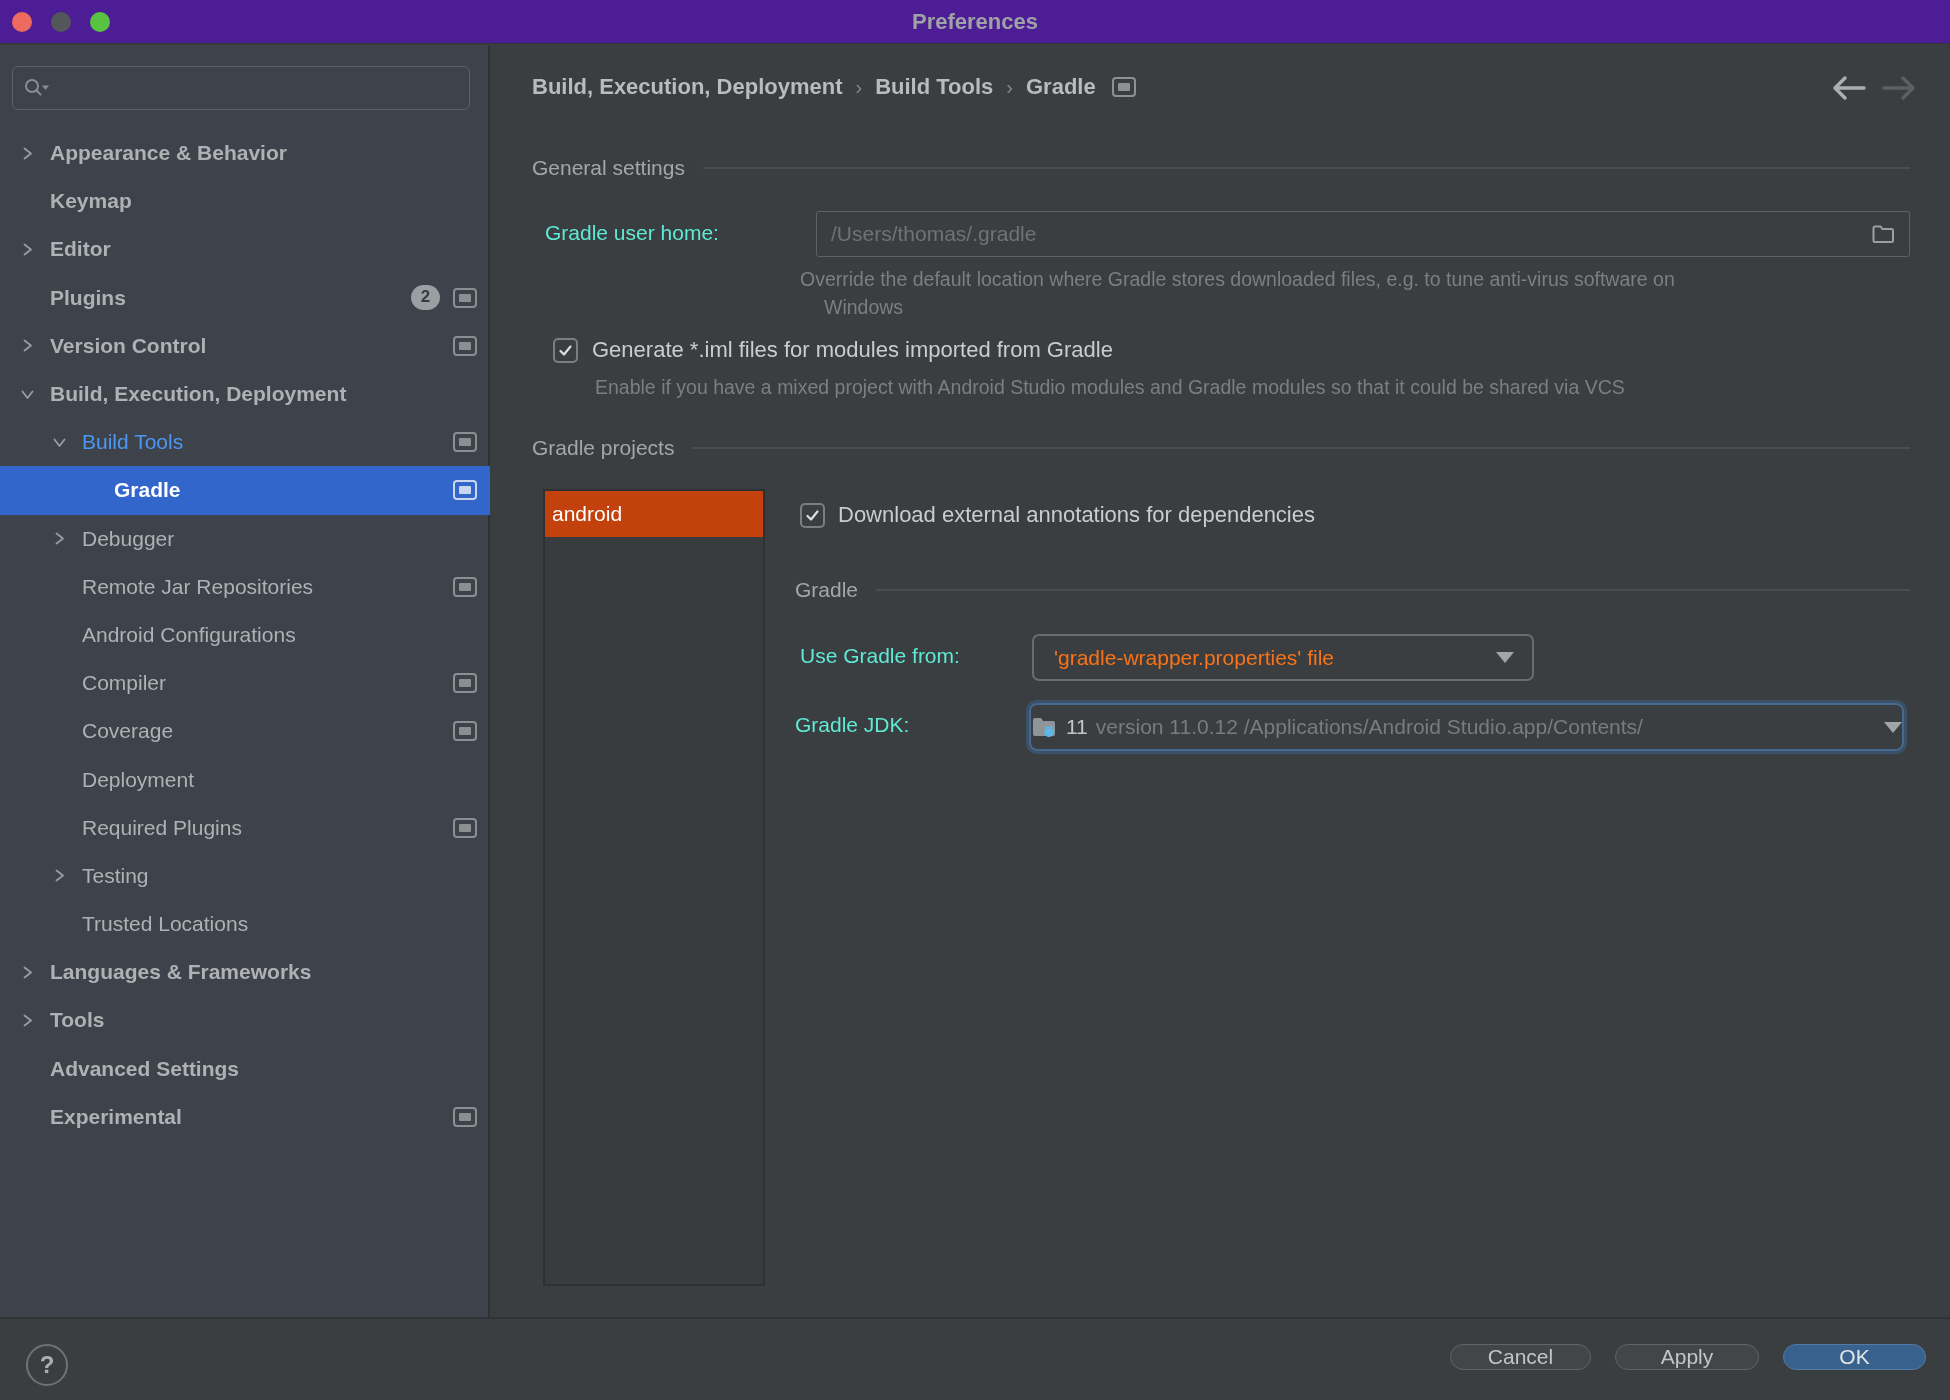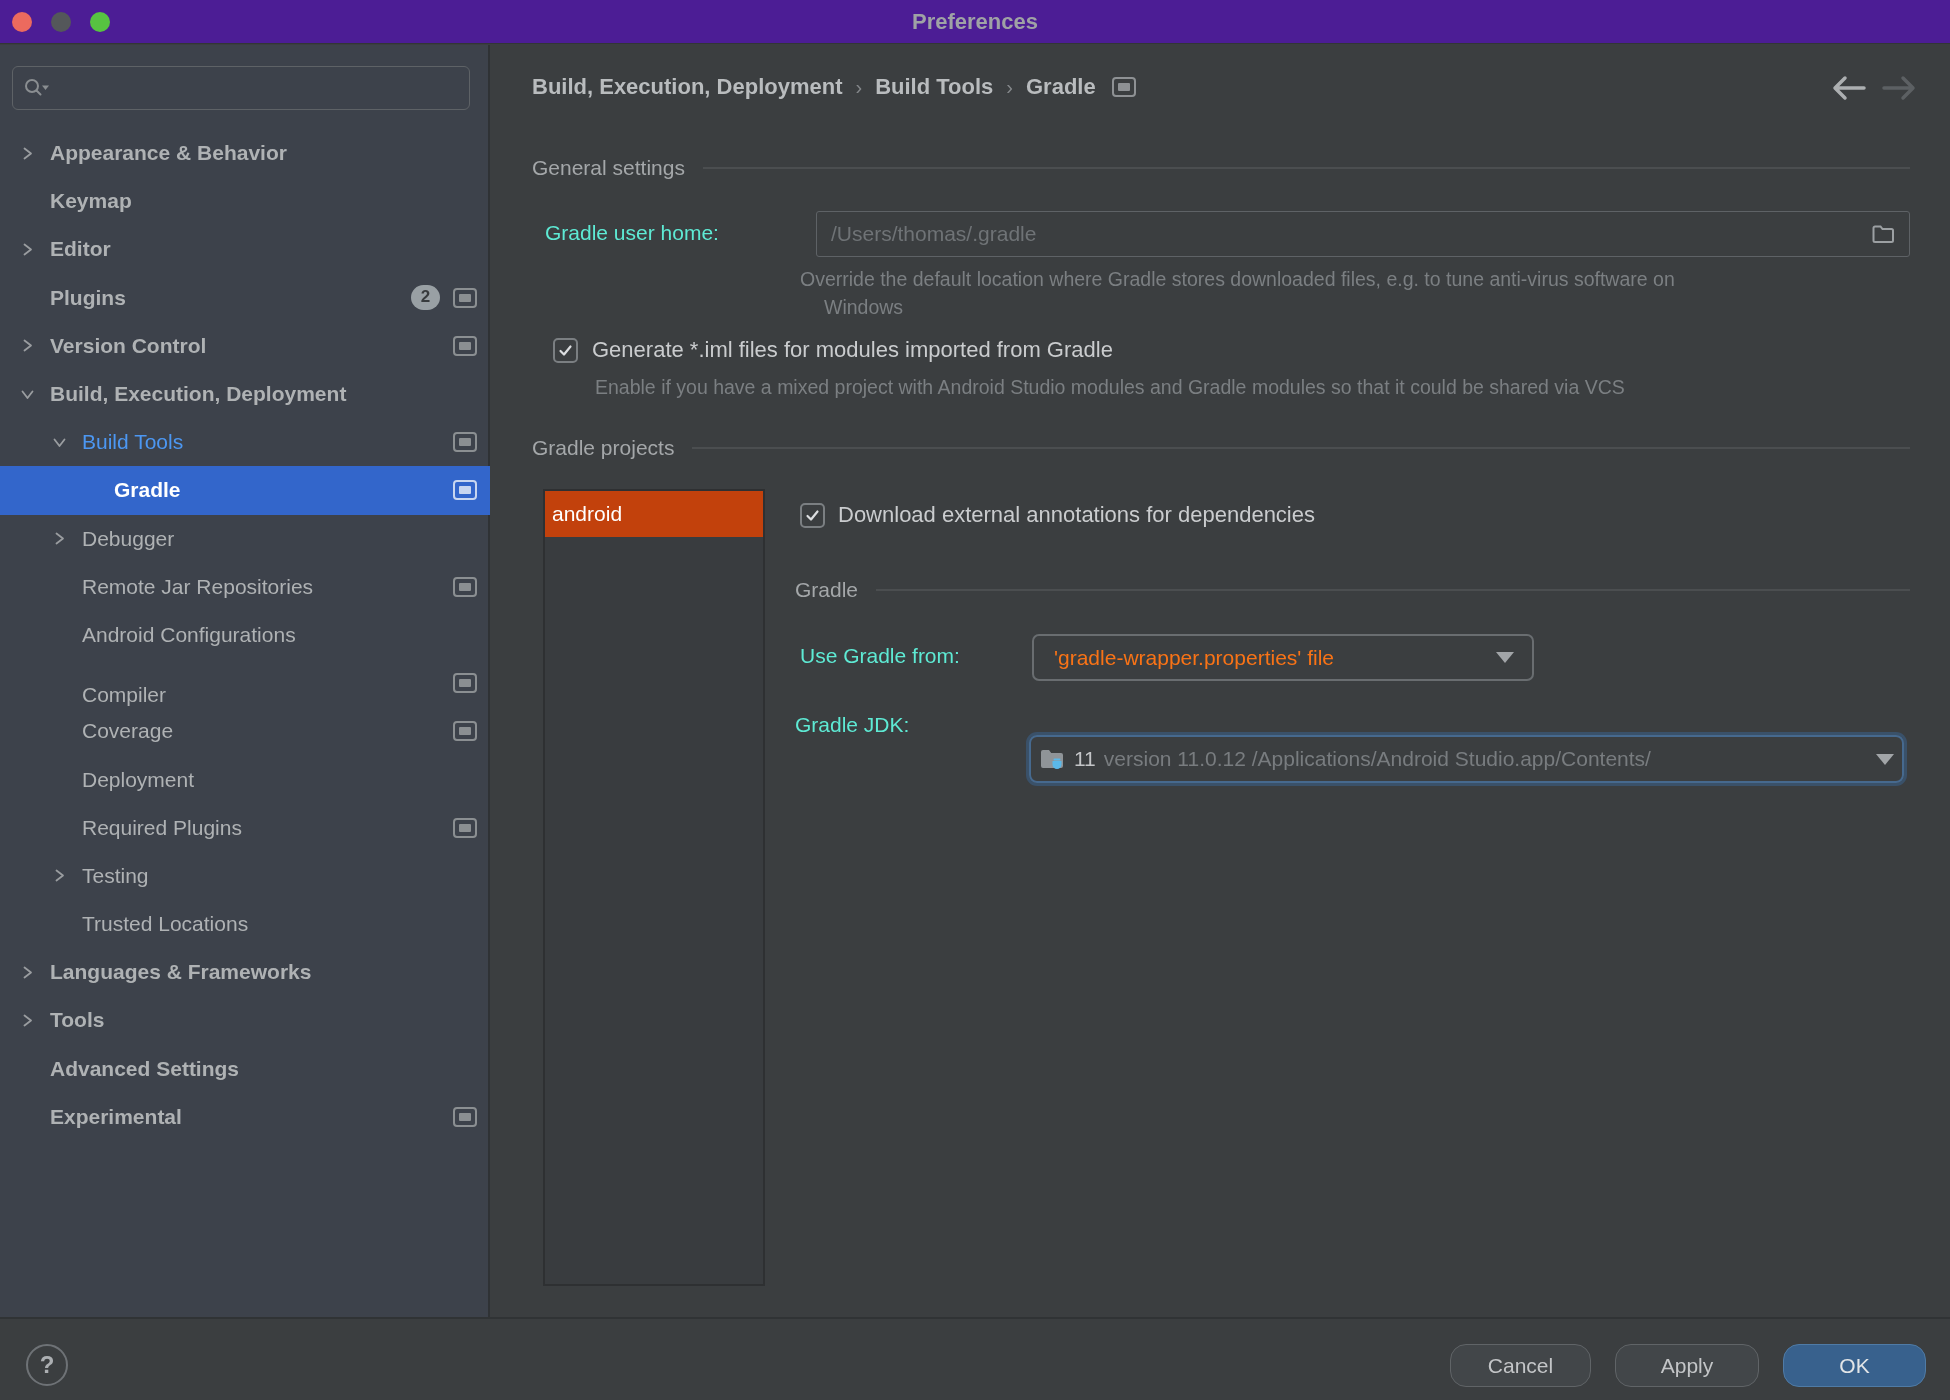--- a/index.html
+++ b/index.html
@@ -128,36 +128,36 @@
   }
   .dd-arrow {
     width:0; height:0; margin-left:auto;
     border-left:9px solid transparent; border-right:9px solid transparent;
     border-top:11px solid #A2A5A8;
   }
   .combo {
     position:absolute; left:1029px; top:703px; width:875px; height:48px;
     border:2px solid #46698E; border-radius:8px;
     box-shadow:0 0 0 3px rgba(58,100,146,0.5);
-    display:flex; align-items:center; padding:0 8px;
-    font-size:21px; overflow:hidden;margin-top:32px;
+    display:flex; align-items:center; padding:0 0;
+    font-size:21px; overflow:hidden;
   }
   .combo .jdk-ver { color:#C3C5C7; margin-left:9px; flex:none; }
   .combo .jdk-detail { color:#787C7F; margin-left:8px; white-space:nowrap; overflow:hidden; flex:1; }
 
   
   .footer-rule { position:absolute; left:0; top:1317px; width:1950px; height:2px; background:#303335; }
   .help-btn {
     position:absolute; left:26px; top:1344px; width:42px; height:42px;
     border:2.5px solid #6E7276; border-radius:50%;
     display:flex; align-items:center; justify-content:center;
     color:#ACAFB2; font-size:24px; font-weight:700;
   }
   .btn {
-    position:absolute; top:1344px; height:43px;
+    position:absolute; top:1344px; height:26px;
     background:#424649; border:1.5px solid #606467; border-radius:16px;
     display:flex; align-items:center; justify-content:center;
     font-size:21px; color:#C3C5C7; cursor:default;
   }
   .btn.cancel { left:1450px; width:141px; }
   .btn.apply  { left:1615px; width:144px; }
   .btn.ok { left:1783px; width:143px; background:#38618D; border-color:#4F7BA6; color:#E2E5E7; }
 </style>
 </head>
 <body>
@@ -248,21 +248,21 @@
       </div>
       <div class="tree-row" style="padding-left: 52px;">
         <span class="chev"></span>
         <span class="tree-label">Remote Jar Repositories</span>
         <span class="win-icon"></span>
       </div>
       <div class="tree-row" style="padding-left: 52px;">
         <span class="chev"></span>
         <span class="tree-label">Android Configurations</span>
       </div>
-      <div class="tree-row" style="padding-left: 52px; align-items: flex-end;">
+      <div class="tree-row" style="padding-left: 52px;">
         <span class="chev"></span>
         <span class="tree-label">Compiler</span>
         <span class="win-icon"></span>
       </div>
       <div class="tree-row" style="padding-left: 52px;">
         <span class="chev"></span>
         <span class="tree-label">Coverage</span>
         <span class="win-icon"></span>
       </div>
       <div class="tree-row" style="padding-left: 52px;">

